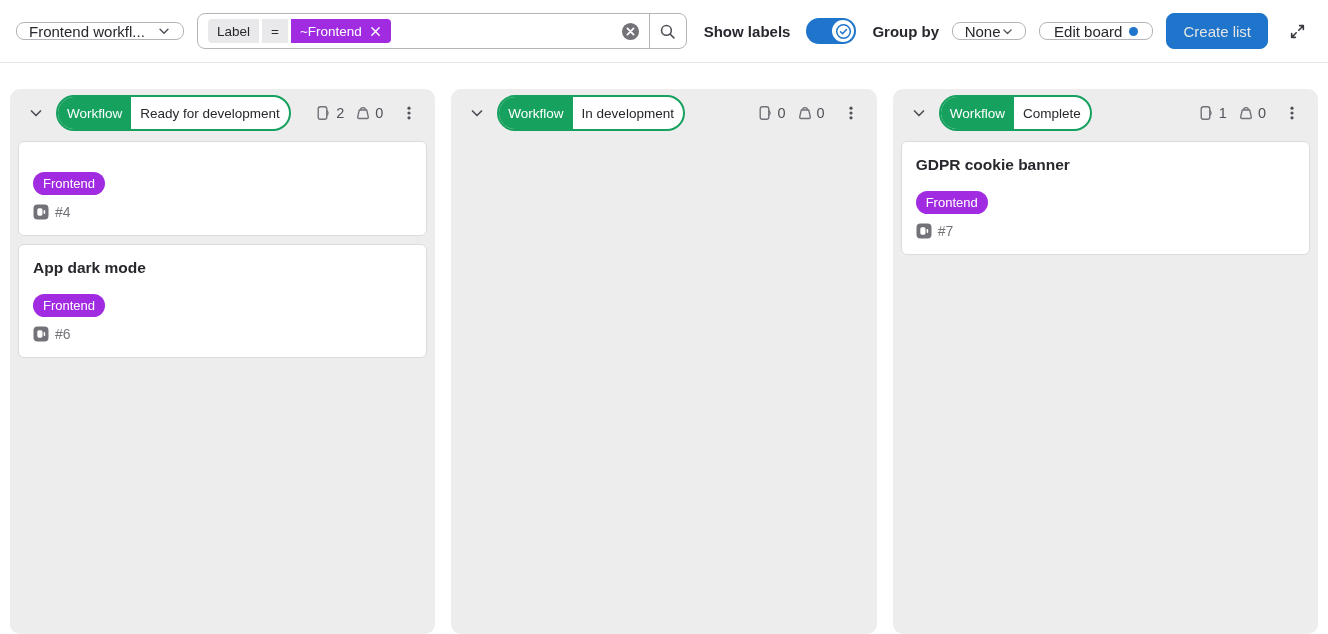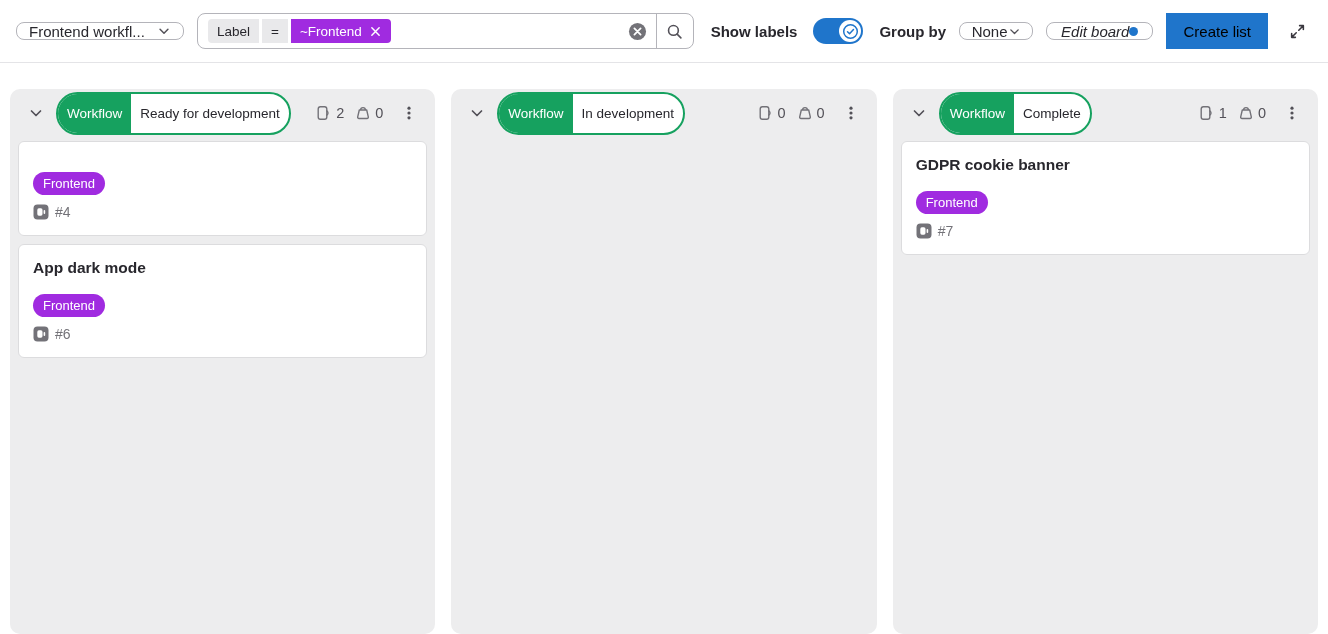--- a/index.html
+++ b/index.html
@@ -29,36 +29,36 @@
 
   .ctrl-label { font-size:15px; font-weight:700; color:#28272d; white-space:nowrap; }
   .lbl-showlabels { margin-left:4px; }
 
   .toggle { width:50px; height:26px; background:#1f75cb; border:none; border-radius:13px;
     position:relative; cursor:pointer; flex:none; margin:0 3px; }
   .toggle .knob { position:absolute; top:2px; right:2px; width:22px; height:22px;
     background:#fff; border-radius:50%; display:flex; align-items:center; justify-content:center; }
 
   .groupby-dd { width:74px; padding:0 18px; justify-content:center; flex:none; }
-  .edit-board { padding:0 14px; flex:none;font-style:italic; }
+  .edit-board { padding:0 14px; gap:7px; flex:none; }
   .notif-dot { width:9px; height:9px; border-radius:50%; background:#1f75cb; display:inline-block; }
-  .create-list { height:36px; padding:0 16px; background:#1f75cb; color:#000000; border:1px solid #1f75cb;
-    border-radius:0; font-size:15px; cursor:pointer; flex:none; }
+  .create-list { height:36px; padding:0 16px; background:#1f75cb; color:#e5e5e5; border:1px solid #1f75cb;
+    border-radius:8px; font-size:15px; cursor:pointer; flex:none; }
   .expand-btn { border:none; background:none; width:30px; height:30px; display:flex;
     align-items:center; justify-content:center; color:#3a383f; cursor:pointer; flex:none; margin-left:1px; }
 
   
   .board { display:grid; grid-template-columns:repeat(3, 1fr); gap:16px;
     padding:26px 10px 0 10px; height:571px; }
   .list { background:#ededee; border-radius:10px; display:flex; flex-direction:column; overflow:hidden; }
   .list-header { height:48px; display:flex; align-items:center; padding:0 12px 0 14px; flex:none; }
   .collapse-btn { border:none; background:none; display:flex; color:#535158; cursor:pointer;
     padding:4px; margin-right:8px; }
   .scoped-pill { display:inline-flex; align-items:stretch; border:2px solid #16a15f;
-    border-radius:999px; overflow:hidden; background:#fff; height:43px; cursor:pointer; }
+    border-radius:999px; overflow:hidden; background:#fff; height:36px; cursor:pointer; }
   .scoped-pill .scope { background:#16a15f; color:#fff; font-size:13.5px; display:flex;
     align-items:center; padding:0 9px; }
   .scoped-pill .val { color:#28272d; font-size:13.5px; display:flex; align-items:center; padding:0 9px; }
   .hdr-spacer { flex:1; }
   .count { display:flex; align-items:center; gap:4px; color:#535158; font-size:14.5px; }
   .count + .count { margin-left:11px; }
   .count .ic { color:#737278; display:flex; }
   .kebab-btn { border:none; background:none; display:flex; color:#535158; cursor:pointer;
     padding:6px; margin-left:12px; }
 

